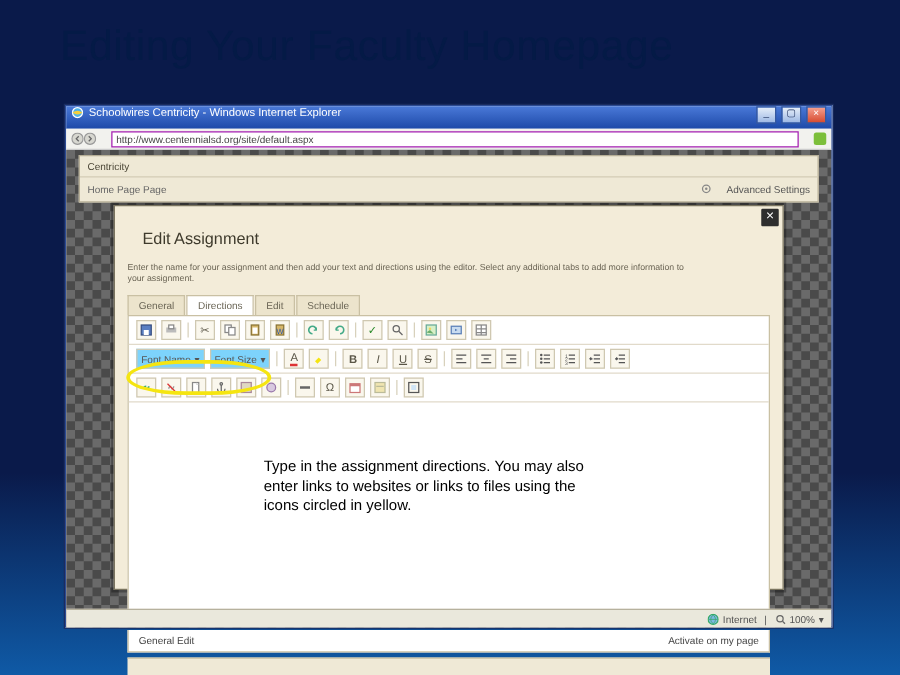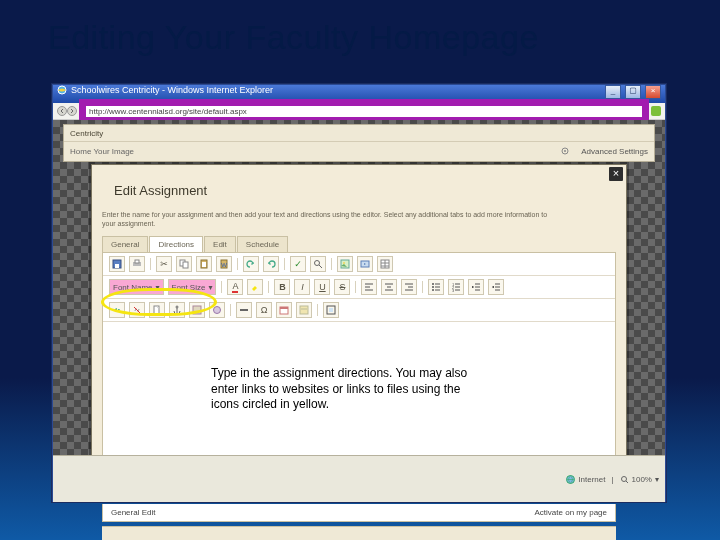--- a/index.html
+++ b/index.html
@@ -7,21 +7,21 @@
   .slide{position:absolute;left:0;top:0;width:720px;height:540px}
   .title{position:absolute;left:48px;top:18px;font-size:34px;color:#041a46;font-weight:400;letter-spacing:0.5px}
   
   .win{position:absolute;left:52px;top:84px;width:612px;height:416px;background:#fff;border:1px solid #2b4a93;box-shadow:0 0 0 1px #1a2c60}
   .win-titlebar{height:18px;background:linear-gradient(to bottom,#4a79d8,#1d49a8);display:flex;align-items:flex-start;padding:0 4px;color:#fff;font-size:9px;gap:4px}
   .win-titlebar .ie-icon{width:10px;height:10px;display:inline-flex;align-items:center;justify-content:center}
   .win-titlebar .spacer{flex:1}
   .win-btn{width:14px;height:12px;background:linear-gradient(#e6eef9,#9db8e4);border:1px solid #35589f;font-size:8px;line-height:10px;text-align:center;color:#1b2e5b}
   .win-btn.close{background:linear-gradient(#f6a08f,#d64a2f);color:#fff}
   .addr{height:16px;background:#f2f2ee;display:flex;align-items:center;padding:0 4px;font-size:8px;border-bottom:1px solid #ccc}
-  .addr .field{flex:1;background:#fff;border:7px solid #a21caf;height:11px;margin:0 2px;color:#444;padding:0 3px;line-height:11px;overflow:hidden;white-space:nowrap}
+  .addr .field{flex:1;background:#fff;border:1px solid #a21caf;height:11px;margin:0 12px;color:#444;padding:0 3px;line-height:11px;overflow:hidden;white-space:nowrap}
   .addr .go{width:10px;height:10px;background:#7cbf3a;border-radius:2px}
   .checker-wrap{position:relative;height:calc(100% - 34px);
     background:
       repeating-conic-gradient(#4a4a4a 0% 25%,#6a6a6a 0% 50%) 0 0/14px 14px;}
   
   .page{position:absolute;left:10px;top:4px;right:10px;height:36px;background:#efe9d6;border:1px solid #b7af97}
   .page .tabbar{display:flex;align-items:center;height:16px;font-size:8px;color:#4b4636;padding:0 6px;border-bottom:1px solid #d4ccb5}
   .page .tabbar span{margin-right:6px}
   .page .row2{display:flex;align-items:center;height:18px;font-size:8px;color:#666;padding:0 6px;justify-content:space-between}
   .adv-btn{display:inline-flex;align-items:center;gap:12px;font-size:8px;color:#555}
@@ -31,28 +31,28 @@
   .modal .close-x{position:absolute;right:3px;top:2px;width:14px;height:14px;font-size:11px;color:#fff;background:#2e2e2e;text-align:center;line-height:13px;border-radius:1px}
   .modal .mhdr{padding:6px 10px 4px 10px}
   .modal .mtitle{font-size:13px;color:#3e3a2c;font-weight:400;margin:12px}
   .modal .msub{font-size:7px;color:#6a6454;line-height:1.3;margin-top:2px;max-width:460px;overflow:hidden}
   .tabs{display:flex;gap:0;margin:4px 0 0 10px;font-size:8px}
   .tab{background:#ece4cc;border:1px solid #c9c0a3;border-bottom:none;padding:3px 8px;color:#6b6656;margin-right:1px}
   .tab.on{background:#fff;font-weight:normal}
   .editor{background:#fff;margin:0 10px 6px 10px;border:1px solid #c9c0a3;height:244px;display:flex;flex-direction:column;position:relative}
   .tb{display:flex;align-items:center;gap:4px;padding:3px 6px;border-bottom:1px solid #e1daca;flex-wrap:wrap}
   .tb .tbtn{width:14px;height:14px;border:1px solid #cfc8b1;background:#faf7ed;display:flex;align-items:center;justify-content:center;font-size:9px;color:#5a5647}
-  .tb .sel{height:14px;border:1px solid #cfc8b1;background:#f9a8d4;font-size:8px;padding:0 3px;display:flex;align-items:center;color:#555;gap:3px}
+  .tb .sel{height:14px;border:1px solid #cfc8b1;background:#7dd3fc;font-size:8px;padding:0 3px;display:flex;align-items:center;color:#555;gap:3px}
   .tb .sep{width:1px;height:12px;background:#d8d1bc;margin:0 1px}
   .highlight-ring{position:absolute;left:-2px;top:35px;width:110px;height:22px;border:3px solid #f5e511;border-radius:50%/60%;pointer-events:none}
   .ed-body{flex:1;padding:10px 14px;overflow:hidden}
   .callout{margin:34px 0 0 94px;width:280px;font-size:12px;font-weight:normal;color:#000;line-height:1.3}
   .footer{margin:0 10px;background:#fff;border:1px solid #c9c0a3;border-top:none;padding:4px 8px;font-size:8px;display:flex;justify-content:space-between;align-items:center;color:#444}
   .bar{height:16px;background:#efe9d6;border-top:1px solid #c9c0a3;margin:4px 10px 0 10px;display:flex;align-items:center;padding:15px 8px;font-size:8px;color:#555}
-  .status{position:absolute;left:0;right:0;bottom:0;height:14px;background:#eae8dc;border-top:1px solid #b6b19d;font-size:8px;color:#555;display:flex;justify-content:flex-end;align-items:center;gap:6px;padding:16px 6px}
+  .status{position:absolute;left:0;right:0;bottom:0;height:14px;background:#eae8dc;border-top:1px solid #b6b19d;font-size:8px;color:#555;display:flex;justify-content:flex-end;align-items:center;gap:6px;padding:0 6px}
   .status .zone{display:flex;align-items:center;gap:3px}
   svg{display:block}
 </style>
 </head>
 <body>
 
 <div class="slide">
   <div class="title">Editing Your Faculty Homepage</div>
 
   <div class="win">
@@ -86,21 +86,21 @@
       <span class="go"></span>
     </div>
 
     <div class="checker-wrap">
 
       <div class="page">
         <div class="tabbar">
           <span>Centricity</span>
         </div>
         <div class="row2">
-          <span>Home  Your  Image</span>
+          <span>Home  Page  Page</span>
           <span class="adv-btn">
             <span class="gear">
                 <svg viewBox="0 0 8 8" width="8" height="8">
                   <circle cx="4" cy="4" r="3" fill="none" stroke="#888" stroke-width="1"></circle>
                   <circle cx="4" cy="4" r="1" fill="#888"></circle>
                 </svg>
               </span>
             <span>Advanced Settings</span>
           </span>
         </div>

